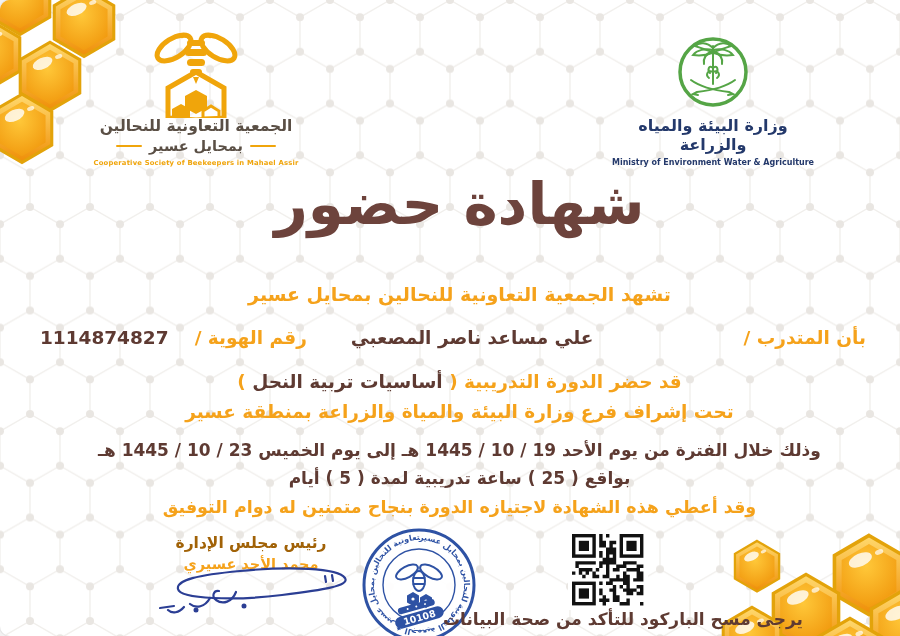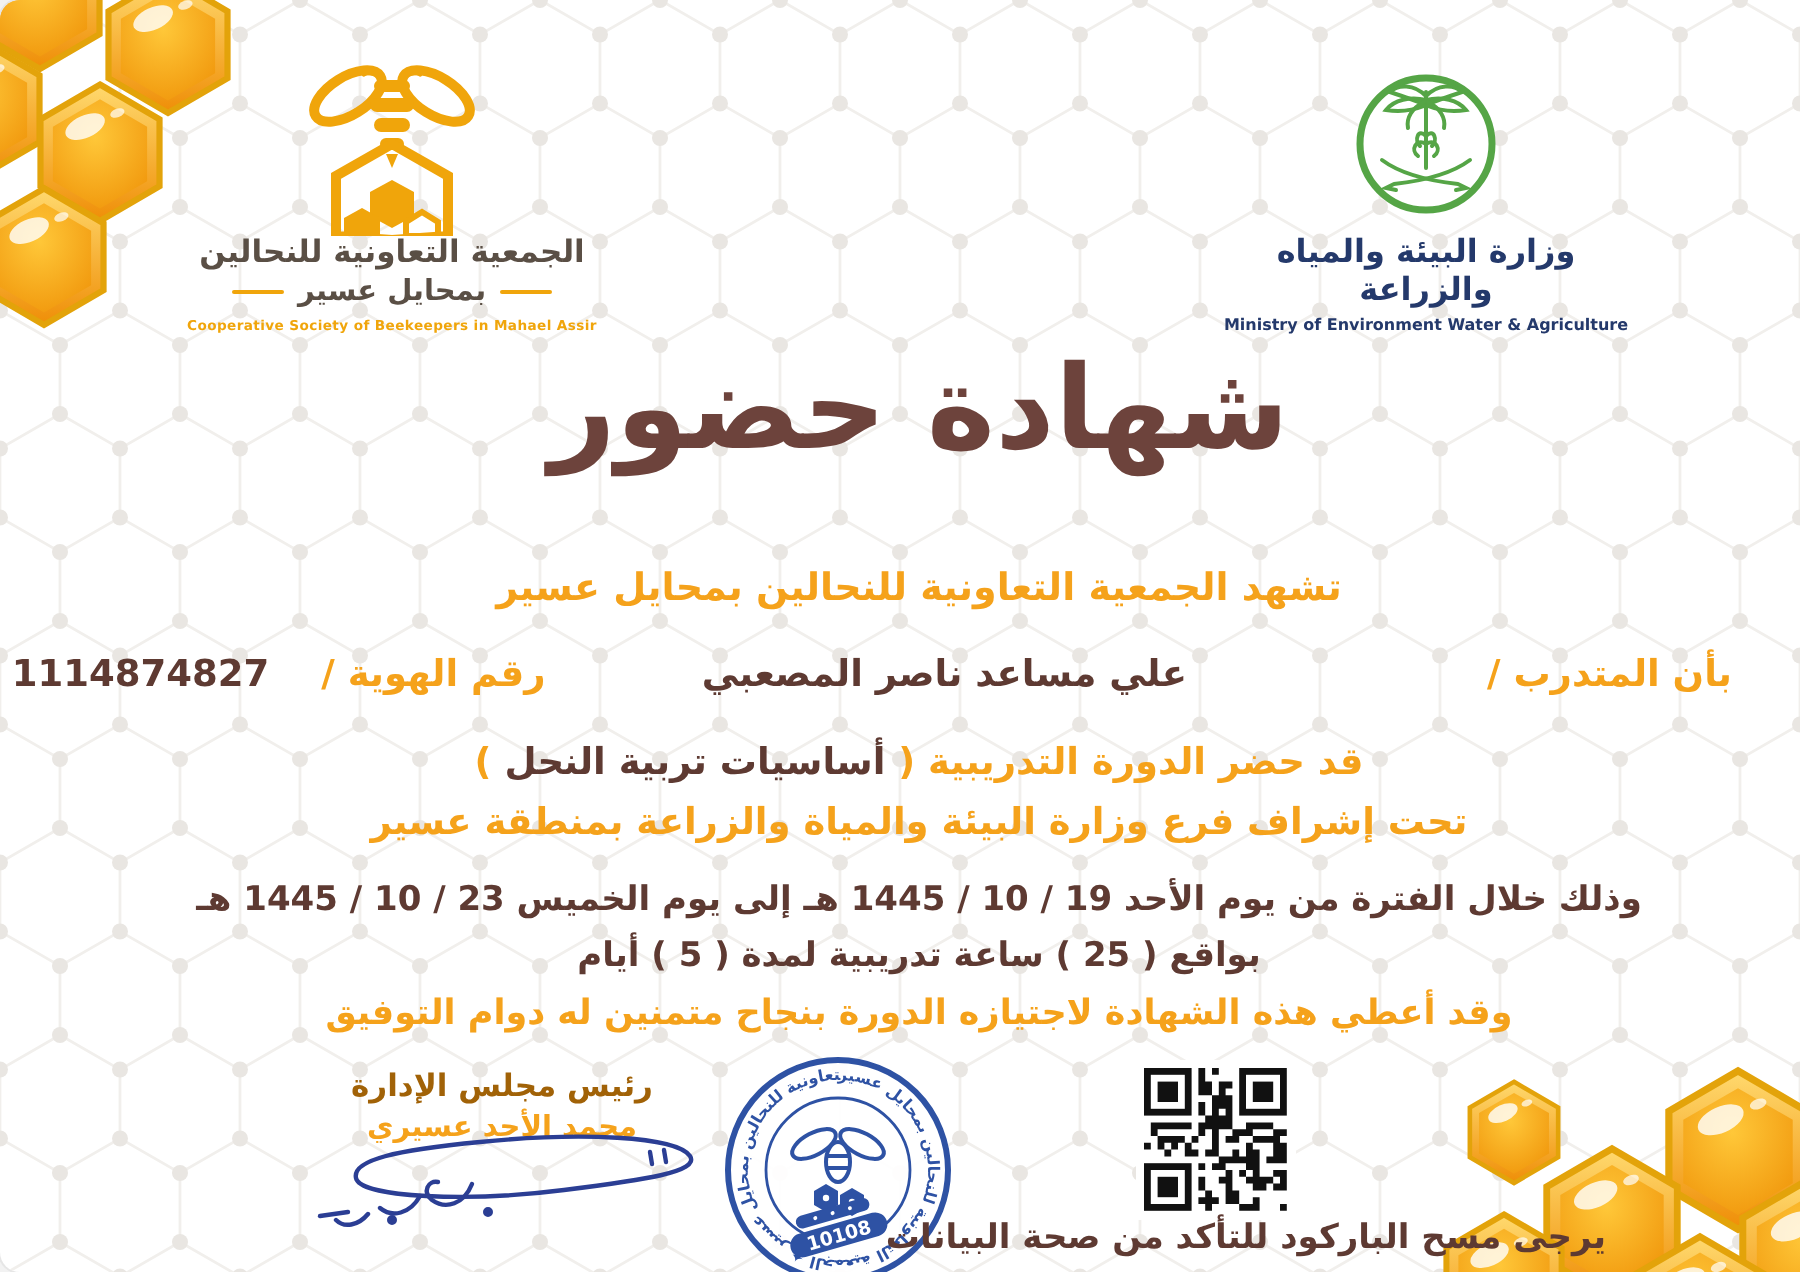--- a/index.html
+++ b/index.html
@@ -20,21 +20,21 @@
   .ministry .ar{font-size:16px;font-weight:bold;color:#24396B;margin-top:8px;}
   .ministry .en{font-size:8px;font-weight:bold;color:#24396B;margin-top:4px;}
   
   .callig{left:0;right:0;top:154px;text-align:center;font-size:58px;font-weight:bold;
           color:#6D433C;direction:rtl;line-height:100px;letter-spacing:2px;}
   
   .line{left:0;right:0;text-align:center;direction:rtl;font-weight:bold;}
   .l1{top:283px;font-size:19px;}
   .trainee-line{top:327px;right:53px;direction:rtl;display:flex;align-items:baseline;font-weight:bold;font-size:18.5px;}
   .trainee-line .lab1{margin-left:150px;}
-  .trainee-line .nm{margin-left:78px;}
+  .trainee-line .nm{margin-left:44px;}
   .trainee-line .lab2{margin-left:26px;}
   .l3{top:371px;font-size:18.5px;}
   .l4{top:401px;font-size:18.5px;}
   .l5{top:440px;font-size:17px;}
   .l6{top:468px;font-size:17px;}
   .l7{top:497px;font-size:17.5px;}
   
   .sigblock{left:140px;top:534px;width:222px;text-align:center;}
   .sigblock .title{font-size:15.5px;font-weight:bold;color:#a16207;direction:rtl;}
   .sigblock .name{font-size:14.5px;font-weight:bold;color:#F5A21B;direction:rtl;margin-top:4px;}

